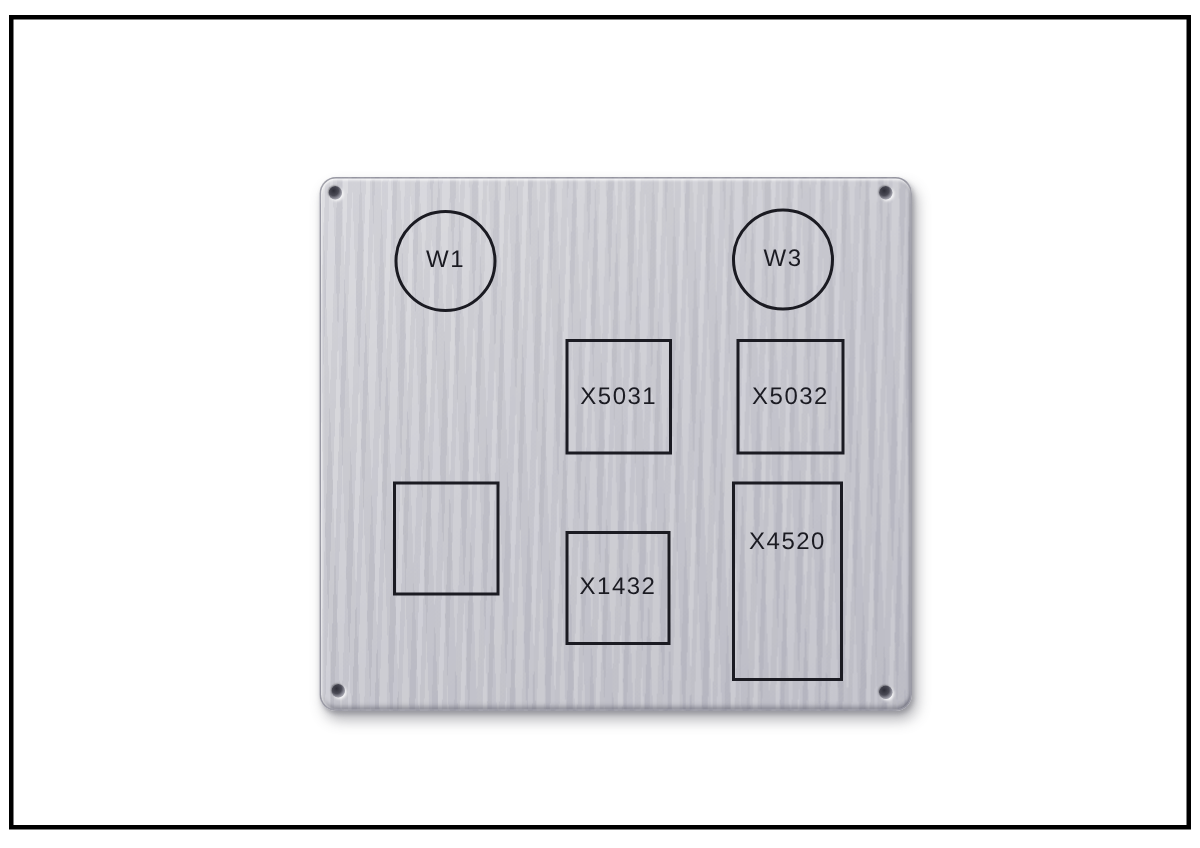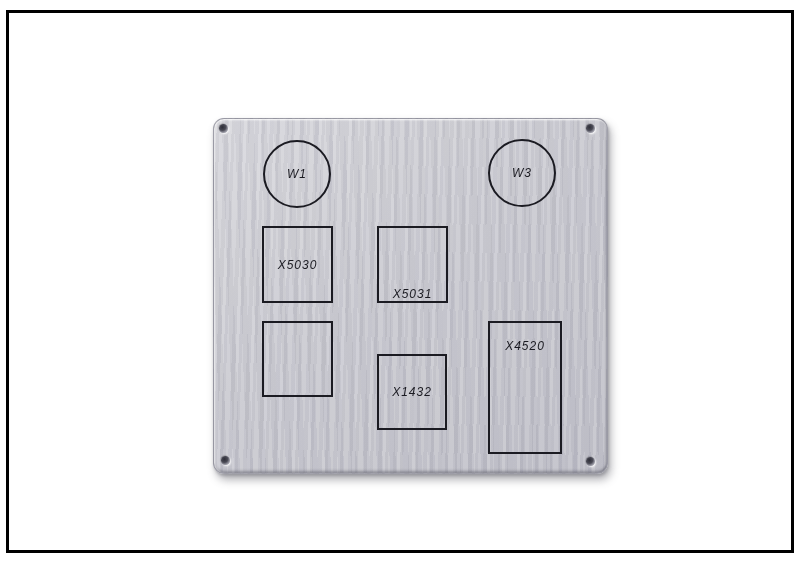--- a/index.html
+++ b/index.html
@@ -52,35 +52,34 @@
       1px 2px 3px rgba(90,90,100,0.35);
   }
   .marking {
     position: absolute;
     box-sizing: border-box;
     border: 2px solid #1b1b22;
     display: flex;
     align-items: center;
     justify-content: center;
     color: #1b1b22;
-    font-size: 12px;
+    font-size: 16px;
     letter-spacing: 1px;
-    font-style: italic;
   }
   .circle { border-radius: 50%; width: 68px; height: 68px; }
   .circle.c1 { left: 49px;  top: 21px; }
   .circle.c2 { left: 164px; top: 21px; }
   .circle.c3 { left: 274px; top: 20px; }
   .rect.r1 { left: 48px;  top: 107px; width: 71px; height: 77px; }
-  .rect.r2 { left: 163px; top: 107px; width: 71px; height: 77px; align-items: flex-end; }
+  .rect.r2 { left: 163px; top: 107px; width: 71px; height: 77px; }
   .rect.r3 { left: 277px; top: 107px; width: 72px; height: 77px; }
   .rect.r4 { left: 48px;  top: 202px; width: 71px; height: 76px; }
   .rect.r5 { left: 163px; top: 202px; width: 70px; height: 76px; margin-top: 33px; }
   .rect.r6 { left: 274px; top: 202px; width: 74px; height: 133px; align-items: flex-start; }
-  .rect.r6 .lbl { margin-top: 16px; }
+  .rect.r6 .lbl { margin-top: 30px; }
   .lbl { display: block; }
   .screw {
     position: absolute;
     width: 9px;
     height: 9px;
     border-radius: 50%;
     background: radial-gradient(circle at 38% 35%,
       #2e2e38 0%, #4a4a55 40%, #8a8a95 62%, #b9b9c2 82%);
     box-shadow: 1px 1px 2px rgba(255,255,255,0.95),
                 -0.5px -0.5px 1px rgba(0,0,0,0.35);
@@ -103,25 +102,25 @@
       <div class="screw bl"></div>
       <div class="screw br"></div>
 
       <div class="marking circle c1">
         <span class="lbl">W1</span>
       </div>
       <div class="marking circle c3">
         <span class="lbl">W3</span>
       </div>
 
-      <div class="marking rect r1">
-        <span class="lbl">X5030</span>
-      </div>
       <div class="marking rect r2">
         <span class="lbl">X5031</span>
+      </div>
+      <div class="marking rect r3">
+        <span class="lbl">X5032</span>
       </div>
 
       <div class="marking rect r4">
         <span class="lbl"></span>
       </div>
       <div class="marking rect r5">
         <span class="lbl">X1432</span>
       </div>
       <div class="marking rect r6">
         <span class="lbl">X4520</span>

